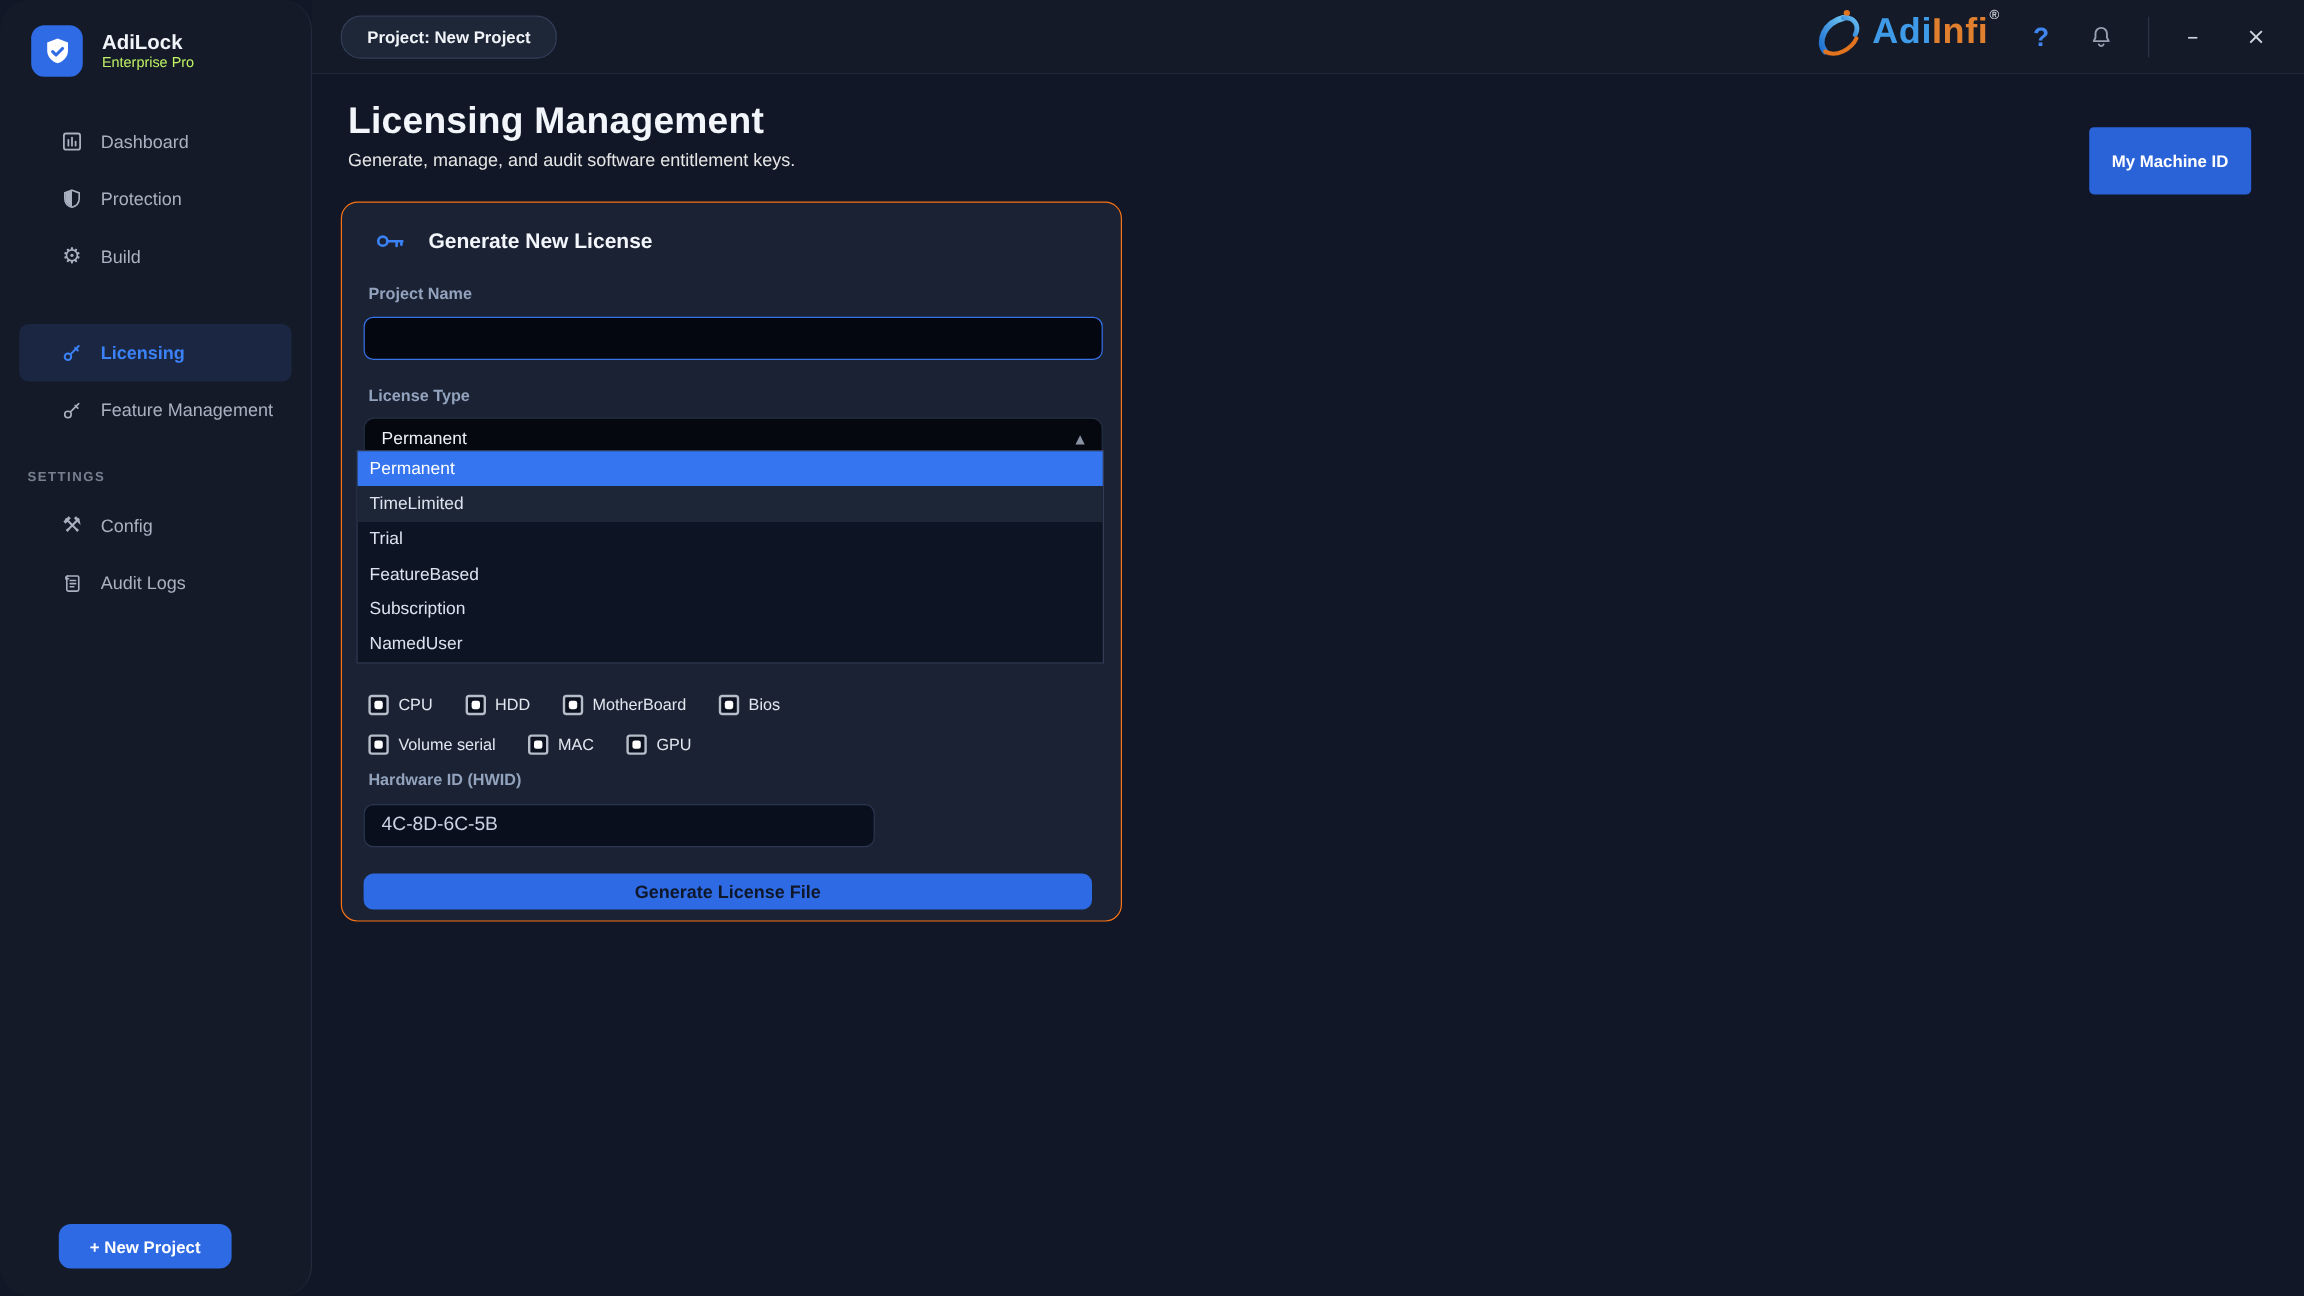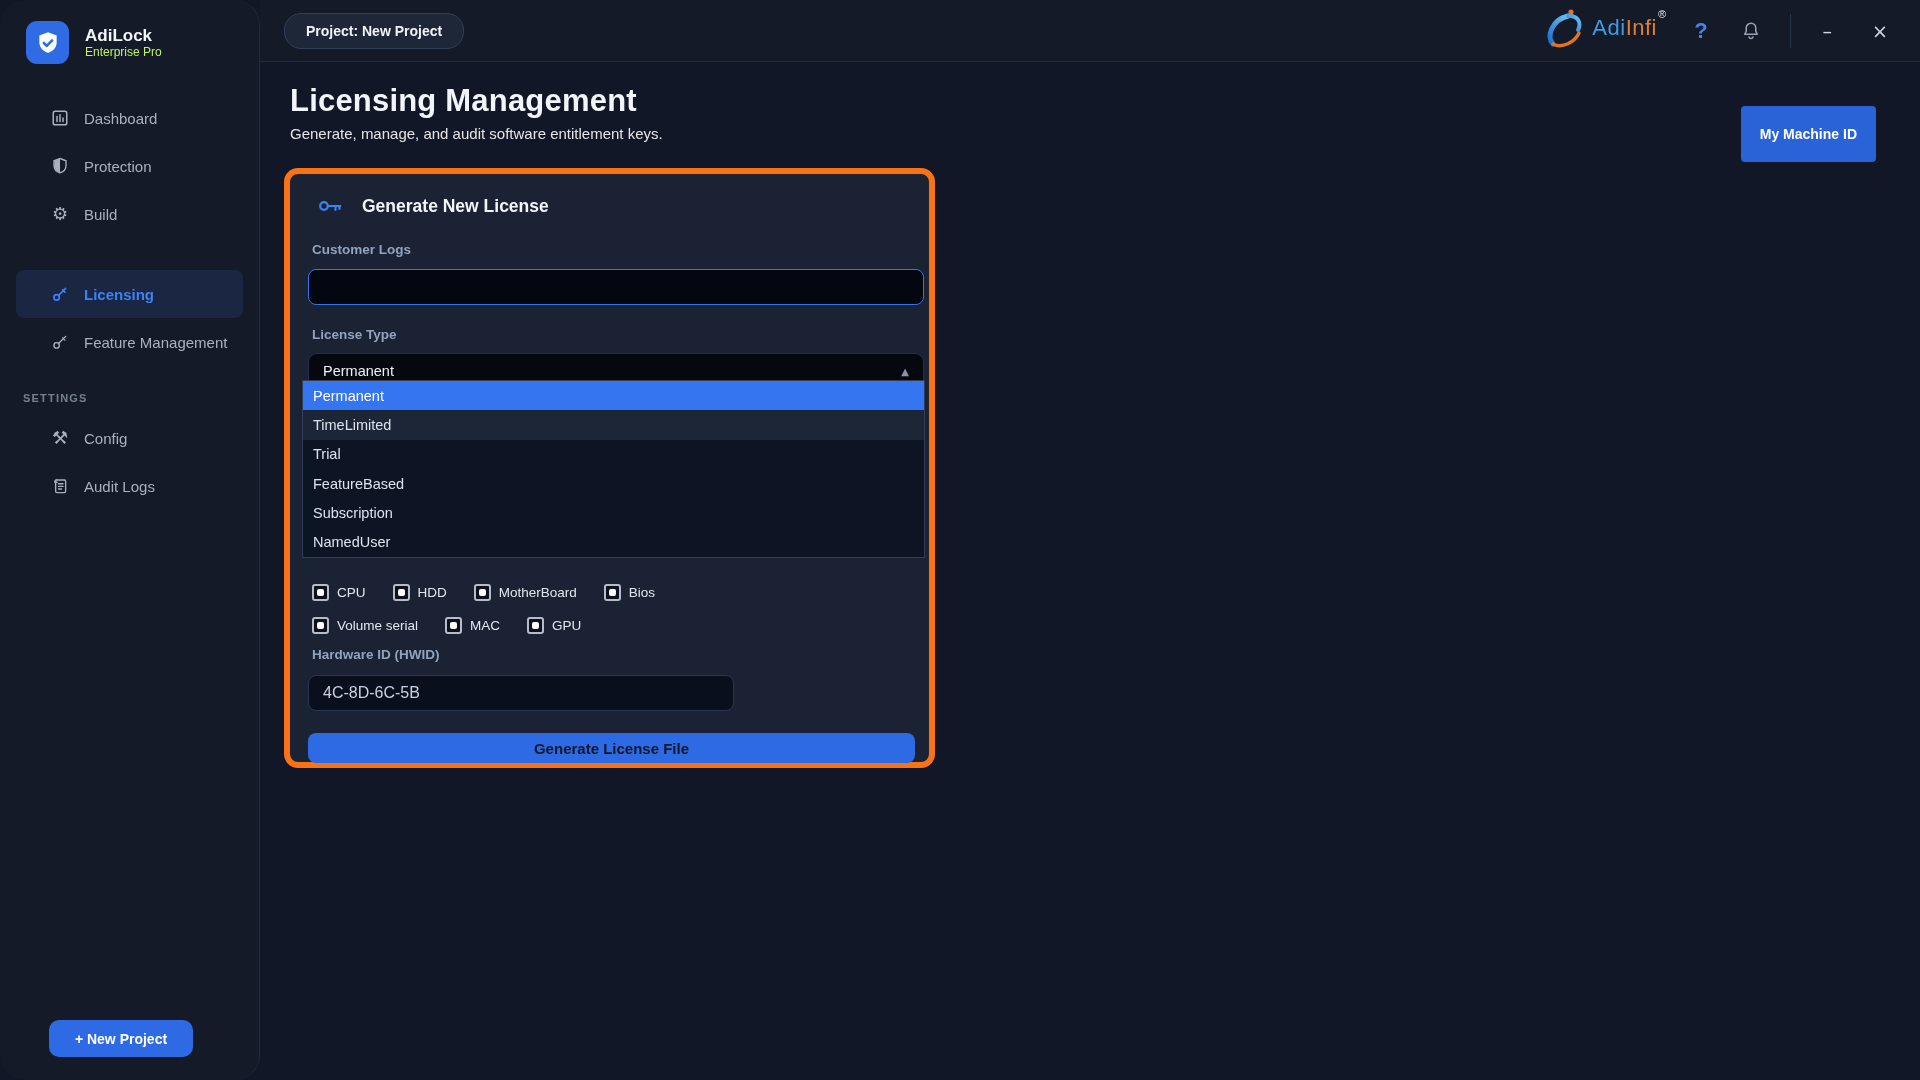--- a/index.html
+++ b/index.html
@@ -51,21 +51,21 @@
     background:#141a27; border-bottom:1px solid #222b3b;
     display:flex; align-items:center;
   }
   .project-pill {
     margin-left:24px; padding:9px 21px; border-radius:17px;
     background:#1e2737; border:1px solid #323e57;
     font-size:14px; font-weight:bold; color:#f0f3f8; cursor:pointer;
   }
   .topbar-right { margin-left:auto; display:flex; align-items:center; gap:24px; padding-right:24px; }
   .adiinfi { display:flex; align-items:flex-start; cursor:default; }
-  .adiinfi-text { font-size:22px; font-weight:400; line-height:44px; letter-spacing:0.5px; }
+  .adiinfi-text { font-size:30px; font-weight:700; line-height:44px; letter-spacing:0.5px; }
   .logo-adi { color:#3f9be8; }
   .logo-infi { color:#e07f2e; }
   .reg-mark { font-size:11px; color:#e7ebf2; margin-top:2px; margin-left:1px; }
   .help-btn { font-size:22px; font-weight:bold; color:#3f86f0; cursor:pointer; padding:0 4px; }
   .icon-btn { display:flex; align-items:center; justify-content:center; width:30px; height:30px; cursor:pointer; color:#98a1b3; }
   .tb-divider { width:1px; height:34px; background:#2a3447; }
   .win-btn { font-size:19px; color:#cfd5de; cursor:pointer; padding:0 8px; font-family:"DejaVu Sans", sans-serif; }
 
   
   .main { position:absolute; left:260px; top:62px; right:0; bottom:0; background:#111726; }
@@ -74,21 +74,21 @@
   .page-subtitle { margin-top:6px; font-size:15px; color:#e5e5e5; }
   .machine-id-btn {
     position:absolute; top:44px; right:44px; padding:20px 19px;
     background:#2a62d8; color:#fff; font-size:14px; font-weight:bold;
     border:none; border-radius:4px; cursor:pointer; font-family:inherit;
   }
 
   
   .card {
     position:relative; margin:26px 0 0 24px; width:651px; height:600px;
-    background:#1a2233; border:6px solid #f97316; border-radius:14px;
+    background:#1a2233; border:1px solid #f97316; border-radius:14px;
     padding:0 18px;
   }
   .card-head { display:flex; align-items:center; gap:18px; margin-top:18px; height:28px; padding-left:10px; }
   .card-title { font-size:17.5px; font-weight:bold; color:#f2f5fa; }
 
   .field-label { margin-top:22px; font-size:13.5px; font-weight:bold; color:#93a2bd; height:18px; padding-left:4px; }
   .text-input {
     margin-top:9px; width:616px; height:36px; border-radius:8px;
     background:#04070f; border:1.5px solid #3672e8; color:#dfe4ee;
     font-size:15px; padding:0 14px; font-family:inherit; display:block;
@@ -273,21 +273,21 @@
       <div class="card-head">
         <span style="color:#3b82f6; display:flex;">
           <svg width="26" height="22" viewBox="0 0 26 20" fill="none" stroke="currentColor" stroke-width="2.2" stroke-linecap="round">
             <circle cx="6" cy="10" r="3.8"></circle>
             <path d="M9.8 10h12.5M17.5 10v4M21.5 10v3"></path>
           </svg>
         </span>
         <span class="card-title">Generate New License</span>
       </div>
 
-      <div class="field-label">Customer Logs</div>
+      <div class="field-label">Project Name</div>
       <input class="text-input" type="text" value="" style="">
 
       <div class="field-label">License Type</div>
       <div class="select-box">
         <span>Permanent</span>
         <span class="caret-up">▲</span>
       </div>
 
       
       <div class="dropdown">

